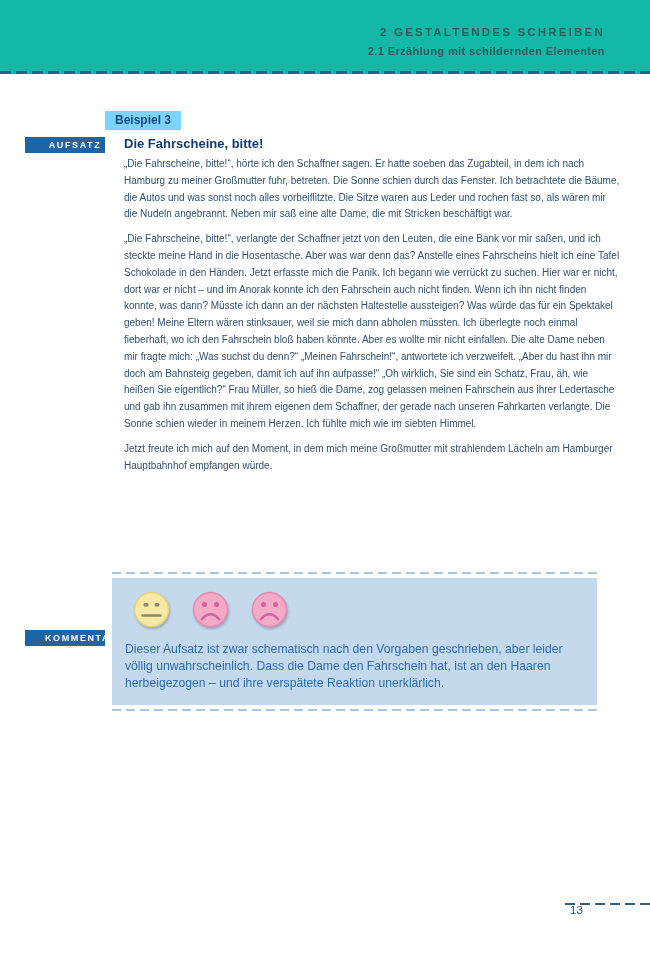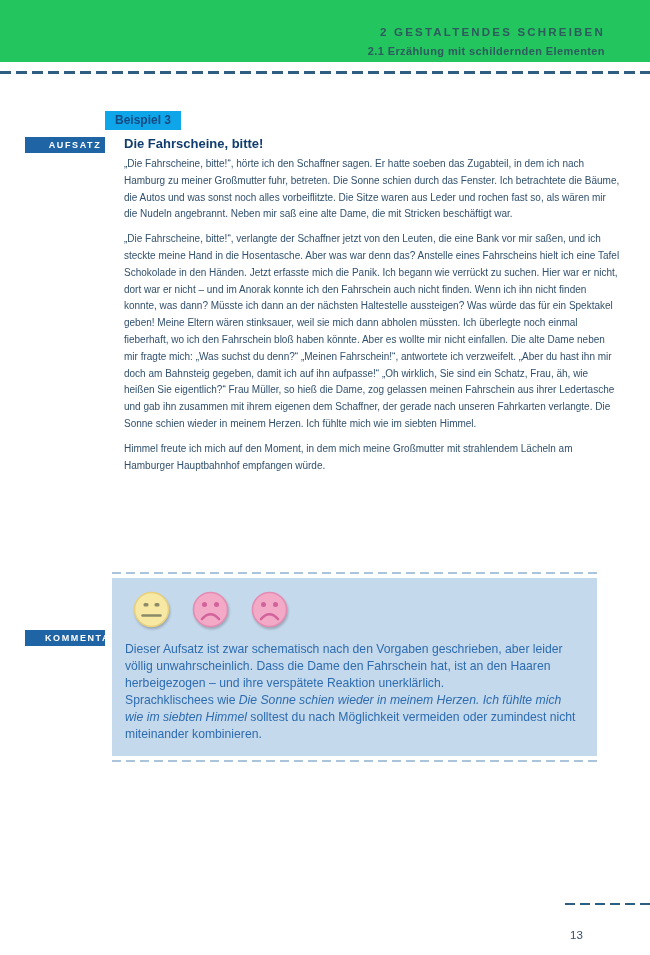--- a/index.html
+++ b/index.html
@@ -10,43 +10,43 @@
     position:relative;
     width:650px; height:955px;
     background:#ffffff;
     margin:0 auto;
     overflow:hidden;
   }
 
   
   .top-band {
     position:absolute; top:0; left:0;
-    width:650px; height:62px;
-    background:#22c55e;
+    width:650px; height:74px;
+    background:#14b8a6;
     padding-top:25px; padding-right:45px;
     text-align:right;
   }
   .chapter-line {
     color:#2f5a5e; font-size:11.5px; font-weight:bold;
     letter-spacing:2.2px; line-height:14px;
   }
   .section-line {
     color:#2f5a5e; font-size:11px; font-weight:bold;
     letter-spacing:0.4px; line-height:14px; margin-top:5px;text-align:right;
   }
   .band-dash {
     position:absolute; top:71px; left:0;
     width:650px; height:3px;
     background:repeating-linear-gradient(90deg,#2e5f80 0 11px, transparent 11px 16px);
   }
 
   
   .beispiel-badge {
     position:absolute; top:111px; left:105px;
-    background:#0ea5e9; color:#154b82;
+    background:#7dd3fc; color:#154b82;
     font-size:12px; font-weight:bold;
     padding:2px 10px 3px 10px;
   }
   .side-badge {
     position:absolute;
     background:#1f65a5; color:#ffffff;
     font-size:9px; font-weight:bold; letter-spacing:1.6px;
     width:80px; height:16px; line-height:16px;
     text-align:center;
     padding-left:20px;
@@ -93,21 +93,21 @@
   .kommentar-box p.first { }
   .kommentar-badge { top:630px; left:25px; }
 
   
   .bottom-dash {
     position:absolute; top:903px; left:565px;
     width:85px; height:2px;
     background:repeating-linear-gradient(90deg,#2e5f80 0 10px, transparent 10px 15px);
   }
   .page-number {
-    position:absolute; top:929px; left:570px;
+    position:absolute; top:904px; left:570px;
     color:#31506d; font-size:11.5px;
   }
 </style>
 </head>
 <body>
 
 <div class="page">
 
   <div class="top-band">
     <div class="chapter-line">2  GESTALTENDES SCHREIBEN</div>
@@ -116,21 +116,21 @@
   <div class="band-dash"></div>
 
   <div class="beispiel-badge">Beispiel 3</div>
 
   <div class="side-badge aufsatz-badge">AUFSATZ</div>
 
   <div class="essay">
     <div class="essay-title">Die Fahrscheine, bitte!</div>
     <p>„Die Fahrscheine, bitte!“, hörte ich den Schaffner sagen. Er hatte soeben das Zugabteil, in dem ich nach Hamburg zu meiner Großmutter fuhr, betreten. Die Sonne schien durch das Fenster. Ich betrachtete die Bäume, die Autos und was sonst noch alles vorbeiflitzte. Die Sitze waren aus Leder und rochen fast so, als wären mir die Nudeln angebrannt. Neben mir saß eine alte Dame, die mit Stricken beschäftigt war.</p>
     <p>„Die Fahrscheine, bitte!“, verlangte der Schaffner jetzt von den Leuten, die eine Bank vor mir saßen, und ich steckte meine Hand in die Hosentasche. Aber was war denn das? Anstelle eines Fahrscheins hielt ich eine Tafel Schokolade in den Händen. Jetzt erfasste mich die Panik. Ich begann wie verrückt zu suchen. Hier war er nicht, dort war er nicht – und im Anorak konnte ich den Fahrschein auch nicht finden. Wenn ich ihn nicht finden konnte, was dann? Müsste ich dann an der nächsten Haltestelle aussteigen? Was würde das für ein Spektakel geben! Meine Eltern wären stinksauer, weil sie mich dann abholen müssten. Ich überlegte noch einmal fieberhaft, wo ich den Fahrschein bloß haben könnte. Aber es wollte mir nicht einfallen. Die alte Dame neben mir fragte mich: „Was suchst du denn?“ „Meinen Fahrschein!“, antwortete ich verzweifelt. „Aber du hast ihn mir doch am Bahnsteig gegeben, damit ich auf ihn aufpasse!“ „Oh wirklich, Sie sind ein Schatz, Frau, äh, wie heißen Sie eigentlich?“ Frau Müller, so hieß die Dame, zog gelassen meinen Fahrschein aus ihrer Ledertasche und gab ihn zusammen mit ihrem eigenen dem Schaffner, der gerade nach unseren Fahrkarten verlangte. Die Sonne schien wieder in meinem Herzen. Ich fühlte mich wie im siebten Himmel.</p>
-    <p>Himmel freute ich mich auf den Moment, in dem mich meine Großmutter mit strahlendem Lächeln am Hamburger Hauptbahnhof empfangen würde.</p>
+    <p>Jetzt freute ich mich auf den Moment, in dem mich meine Großmutter mit strahlendem Lächeln am Hamburger Hauptbahnhof empfangen würde.</p>
   </div>
 
   <div class="side-badge kommentar-badge">KOMMENTAR</div>
 
   <div class="kommentar-wrap">
     <div class="light-dash"></div>
     <div class="kommentar-box">
       <div class="smiley-row">
         <svg class="smiley" viewBox="0 0 37 37">
           <circle cx="18.5" cy="18.5" r="17" fill="#f7e8a4" stroke="#e6d07e" stroke-width="1.6"></circle>
@@ -145,21 +145,20 @@
           <path d="M10 28 Q18.5 18.5 27 28" fill="none" stroke="#d2629b" stroke-width="2.6" stroke-linecap="round"></path>
         </svg>
         <svg class="smiley" viewBox="0 0 37 37">
           <circle cx="18.5" cy="18.5" r="17" fill="#f3aac7" stroke="#e48cb3" stroke-width="1.6"></circle>
           <circle cx="12.5" cy="13.5" r="2.5" fill="#d2629b"></circle>
           <circle cx="24.5" cy="13.5" r="2.5" fill="#d2629b"></circle>
           <path d="M10 28 Q18.5 18.5 27 28" fill="none" stroke="#d2629b" stroke-width="2.6" stroke-linecap="round"></path>
         </svg>
       </div>
       <p class="first">Dieser Aufsatz ist zwar schematisch nach den Vorgaben geschrieben, aber leider völlig unwahrscheinlich. Dass die Dame den Fahrschein hat, ist an den Haaren herbeigezogen – und ihre verspätete Reaktion unerklärlich.</p>
-      <p><span>Sprachklischees wie </span><i>Die Sonne schien wieder in meinem Herzen. Ich fühlte mich wie im siebten Himmel</i><span> solltest du nach Möglichkeit vermeiden oder zumindest nicht miteinander kombinieren.</span></p>
     </div>
     <div class="light-dash"></div>
   </div>
 
   <div class="bottom-dash"></div>
   <div class="page-number">13</div>
 
 </div>
 
 </body></html>

